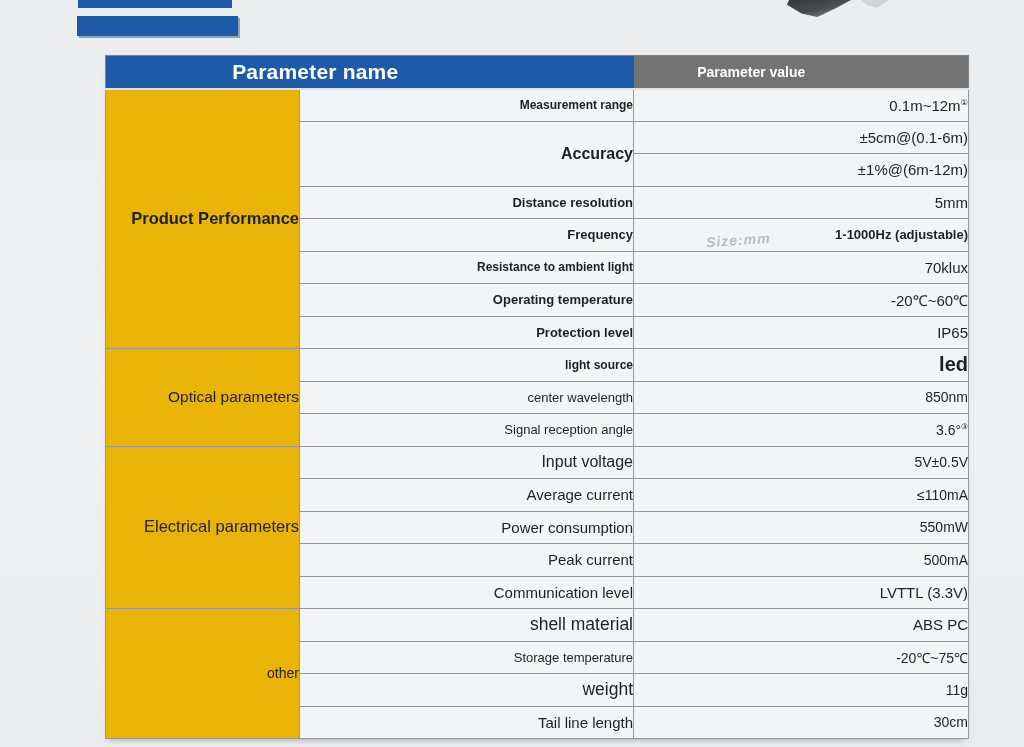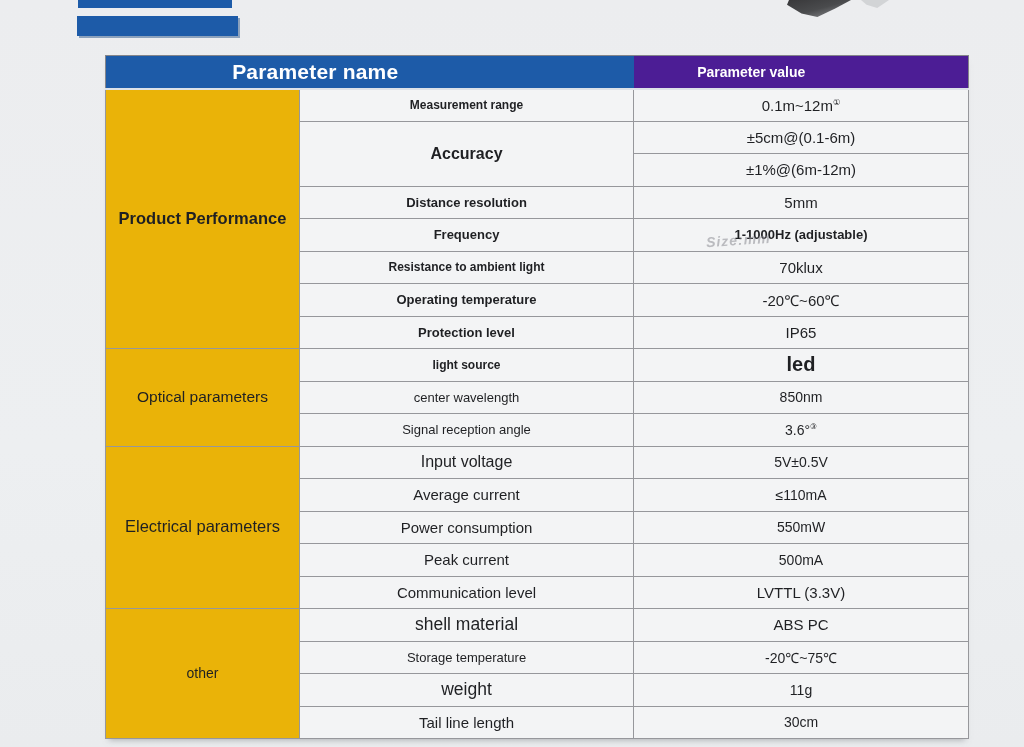--- a/index.html
+++ b/index.html
@@ -49,21 +49,21 @@
   table.spec{
     border-collapse:collapse;table-layout:fixed;
     width:863px;
     background:#f3f4f5;
     border:1.5px solid #84858a;
   }
   table.spec td{
     border:1px solid #96979b;
     color:#1f2023;
     vertical-align:middle;
-    text-align:center;
+    text-align:right;
     padding:0;
     overflow:hidden;
   }
   thead tr{height:33px;border-radius:8px;}
   tbody tr{height:32.5px;}
   thead th{
     border:0;
     color:#ffffff;font-weight:700;
     text-align:center;vertical-align:middle;
     border-bottom:2px solid #dde2e8;
@@ -110,21 +110,21 @@
   <div class="spec-wrap">
     <table class="spec">
       <colgroup>
           <col style="width:194px">
           <col style="width:334px">
           <col style="width:335px">
         </colgroup>
       <thead>
         <tr>
           <th colspan="2" class="h-name" style="background: rgb(29, 91, 168);">Parameter name</th>
-          <th class="h-value" style="background: #4c1d95;">Parameter value</th>
+          <th class="h-value" style="background: #737373;">Parameter value</th>
         </tr>
       </thead>
       <tbody>
 
         <tr>
           <td class="cat cat-product" rowspan="8">Product Performance</td>
           <td class="lbl fs12 bold">Measurement range</td>
           <td class="val fs15"><span>0.1m~12m</span><sup class="mark">①</sup></td>
         </tr>
         <tr>

